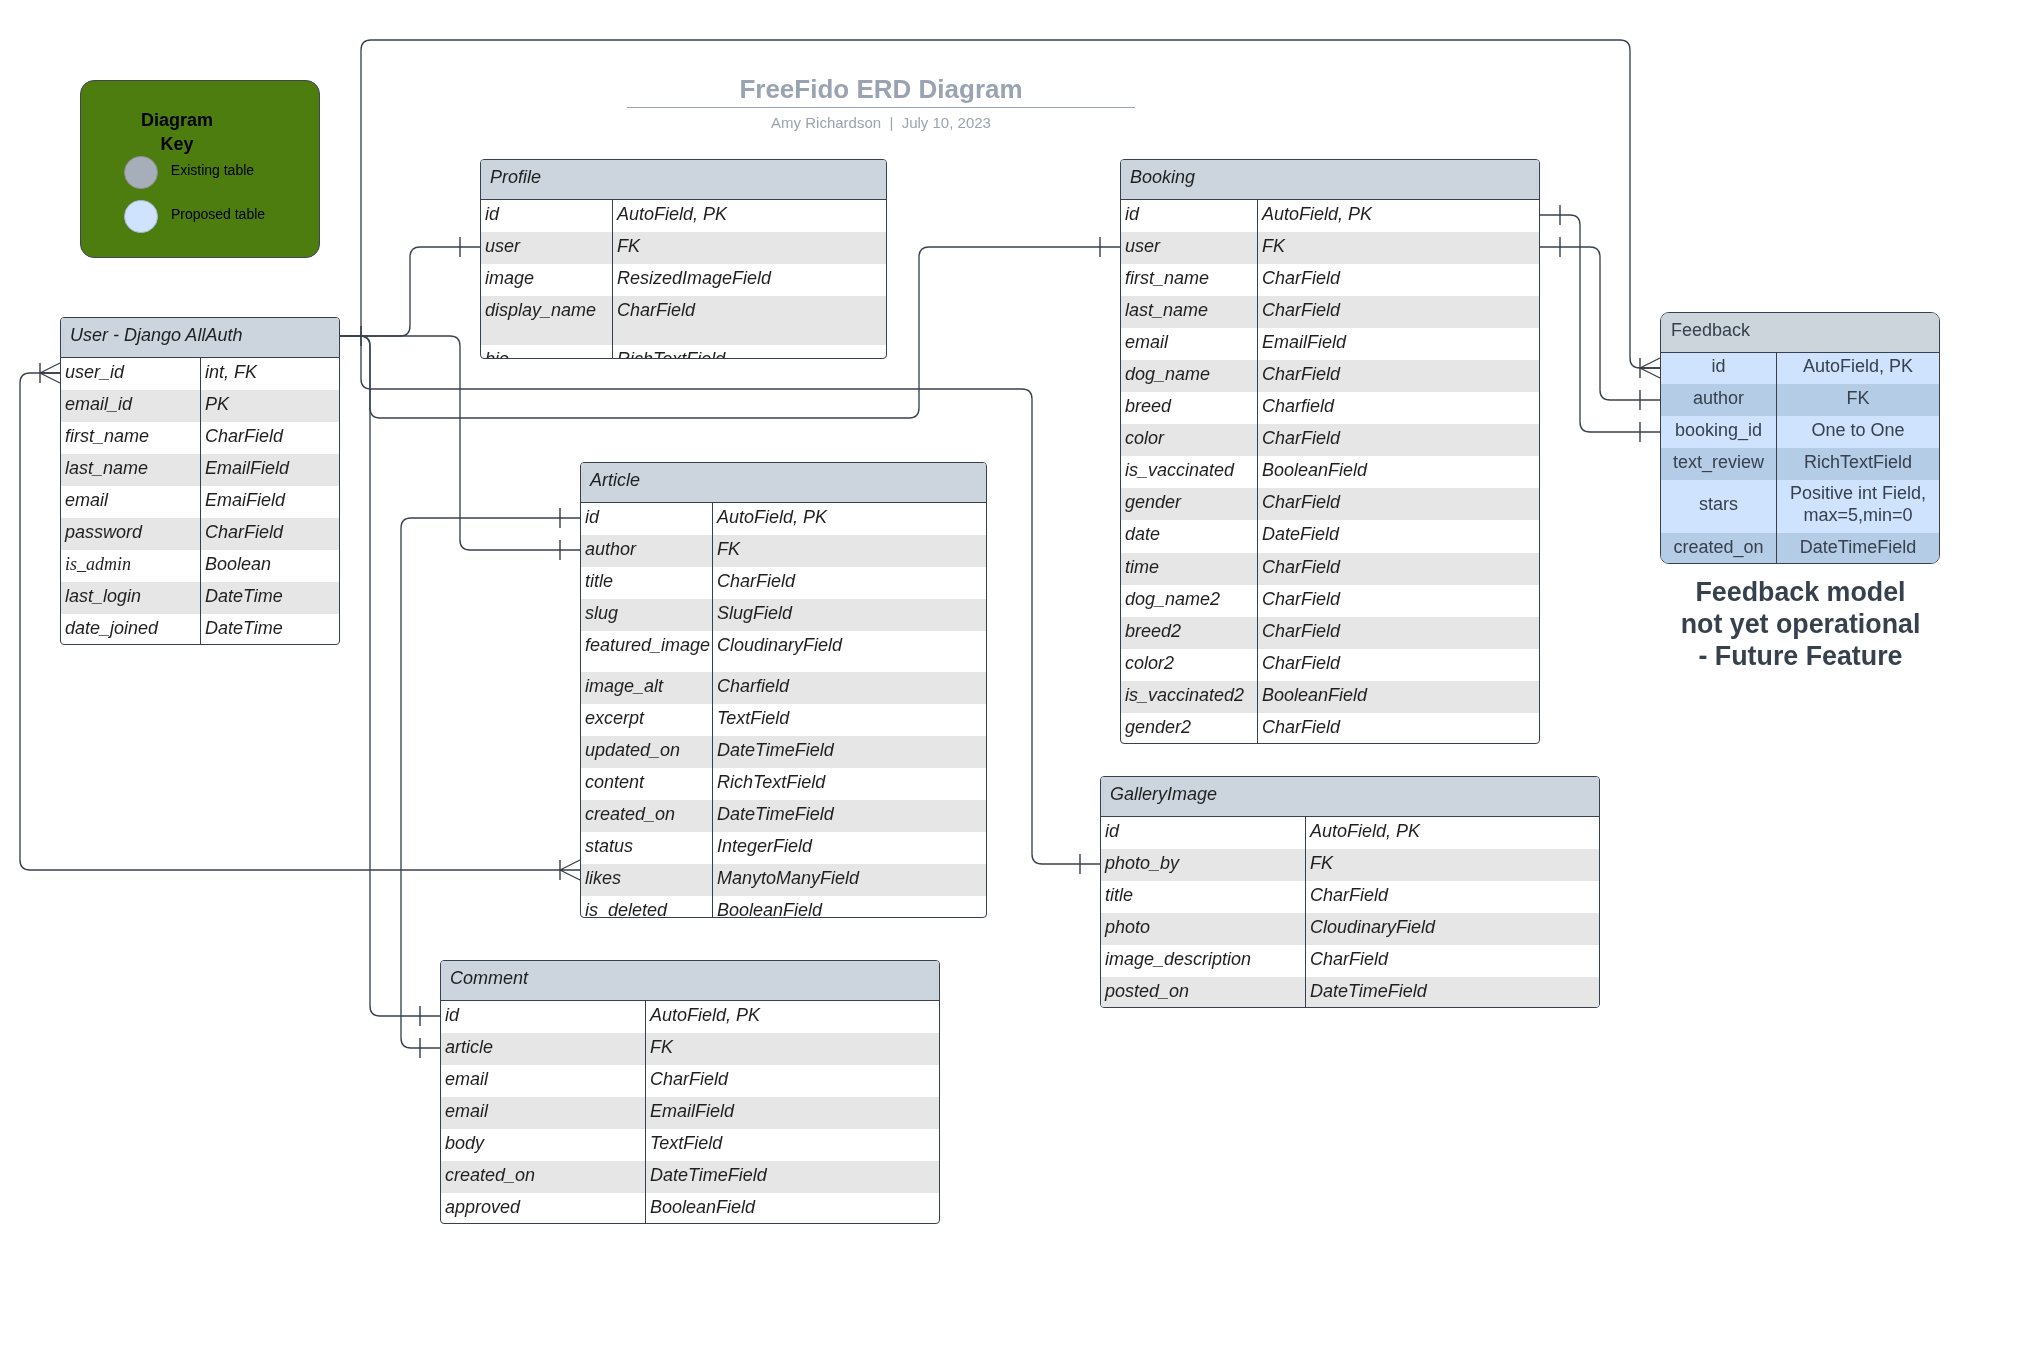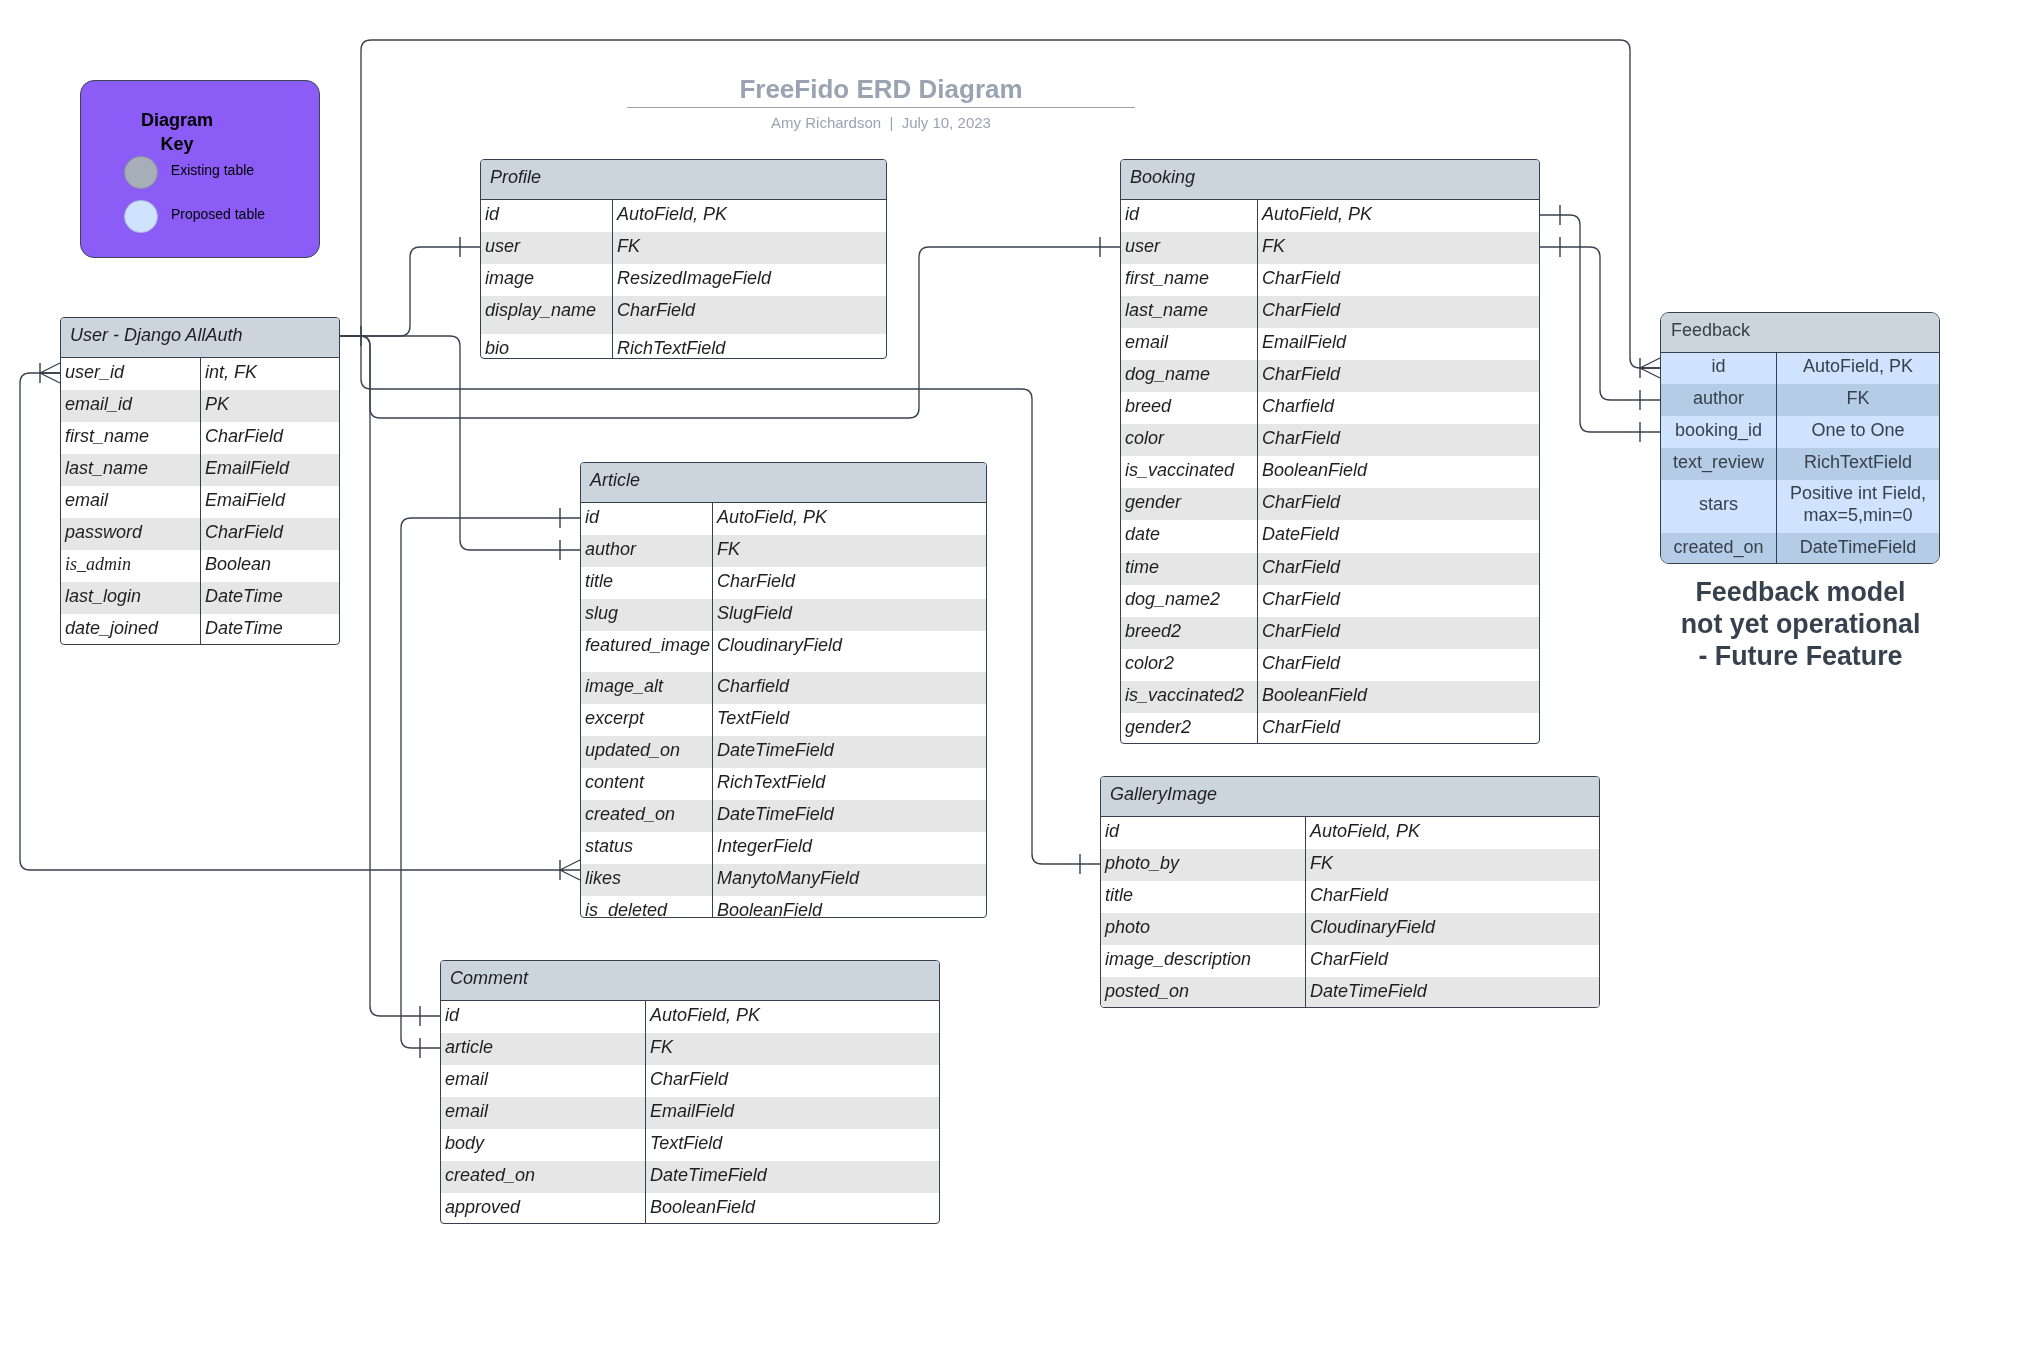--- a/index.html
+++ b/index.html
@@ -31,21 +31,21 @@
            padding:0;text-align:center;}
 
   
   #title-block{position:absolute;left:627px;top:74.3px;width:508px;text-align:center;}
   #title-main{font-size:26px;font-weight:bold;color:#9aa3b2;line-height:30px;letter-spacing:0px;}
   #title-rule{height:1px;background:#9aa3b2;margin-top:3.2px;}
   #title-sub{font-size:15px;color:#9aa3b2;line-height:17px;margin-top:6px;white-space:pre;}
 
   
   #key-box{position:absolute;left:80px;top:80px;width:240px;height:178px;box-sizing:border-box;
-           border:1.6px solid #3d4753;border-radius:14px;background:#8b5cf6;}
+           border:1.6px solid #3d4753;border-radius:14px;background:#4d7c0f;}
   #key-title{position:absolute;left:0;top:27.4px;width:192px;text-align:center;font-size:18px;
              font-weight:bold;color:#000;line-height:24px;}
   .key-dot{position:absolute;width:33.5px;height:33.5px;border-radius:50%;}
   .key-label{position:absolute;font-size:14px;color:#000;line-height:16px;white-space:nowrap;}
   #key-dot-existing{left:43px;top:74.5px;background:#a6aeb9;border:1px solid #8c929c;box-sizing:border-box;}
   #key-label-existing{left:89.8px;top:81px;}
   #key-dot-proposed{left:43px;top:118.5px;background:#cfe2fe;border:1px solid #a9bbd4;box-sizing:border-box;}
   #key-label-proposed{left:89.9px;top:125px;}
 
   
@@ -156,21 +156,21 @@
         <div class="c2" style="width: 273px;">AutoField, PK</div>
       </div>
       <div class="row alt" style="height: 32px; line-height: 28px;">
         <div class="c1" style="width: 132px;">user</div>
         <div class="c2" style="width: 273px;">FK</div>
       </div>
       <div class="row" style="height: 32px; line-height: 28px;">
         <div class="c1" style="width: 132px;">image</div>
         <div class="c2" style="width: 273px;">ResizedImageField</div>
       </div>
-      <div class="row alt" style="height: 38px; line-height: 28px;">
+      <div class="row alt" style="height: 49px; line-height: 28px;">
         <div class="c1" style="width: 132px;">display_name</div>
         <div class="c2" style="width: 273px;">CharField</div>
       </div>
       <div class="row" style="height: 32px; line-height: 28px;">
         <div class="c1" style="width: 132px;">bio</div>
         <div class="c2" style="width: 273px;">RichTextField</div>
       </div>
     </div>
     <div class="tbl" id="tbl-booking" style="left: 1120px; top: 159px; width: 420px; height: 585.02px;">
       <div class="hdr">Booking</div>

